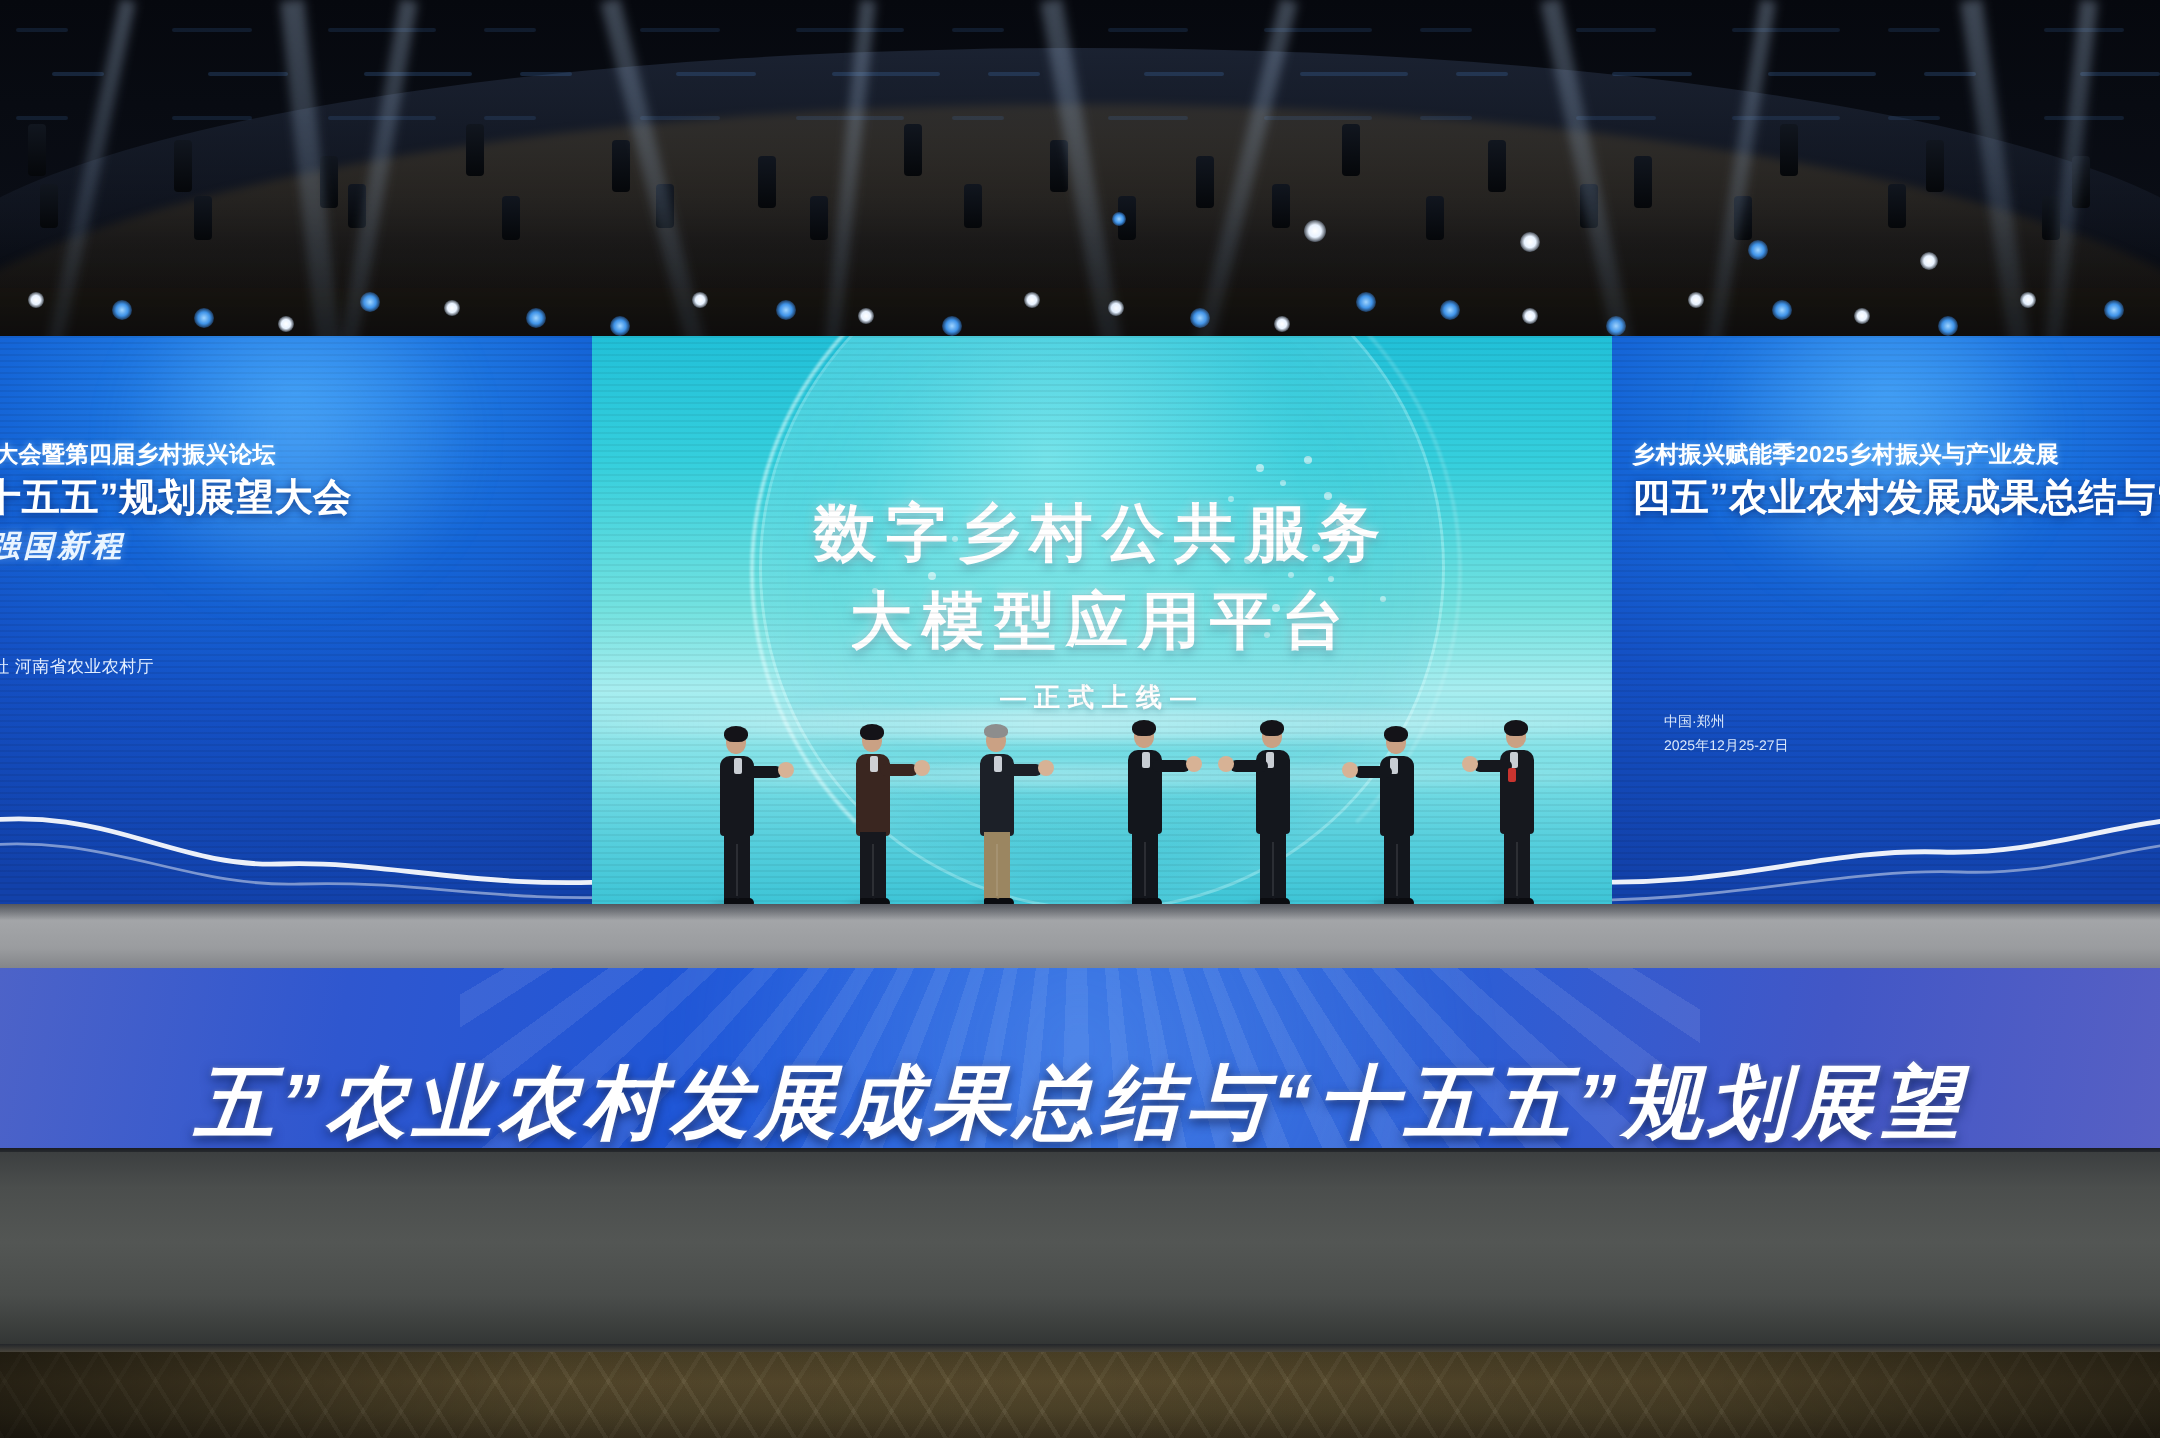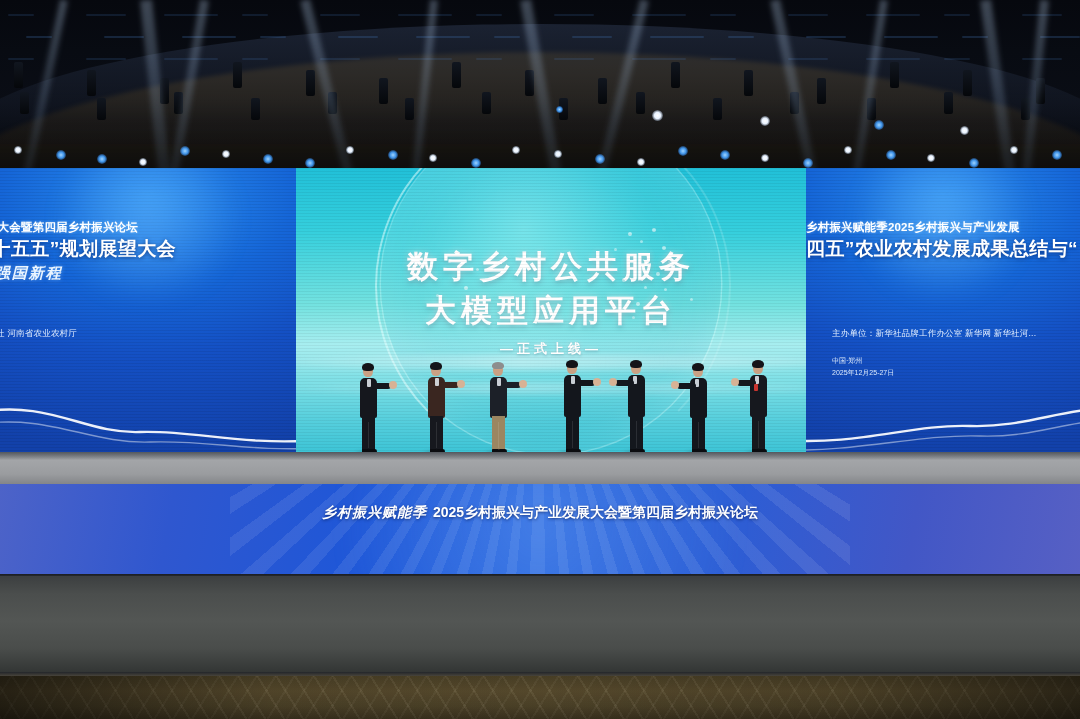--- a/index.html
+++ b/index.html
@@ -147,21 +147,21 @@
     font-size: 7px;
     color: #dbe9fb;
   }
   .st-line6 {
     top: 200px;
     font-size: 7px;
     color: #dbe9fb;
   }
   
   .led-left .side-text  { text-align: left; padding-left: 0; transform: translateX(-96px); }
-  .led-right .side-text { text-align: left; }
+  .led-right .side-text { text-align: left; padding-left: 10px; }
   .led-right .st-line4, .led-right .st-line5, .led-right .st-line6 { padding-left: 26px; }
 
   .ribbon {
     position: absolute;
     left: -10px; bottom: 2px;
     width: 320px; height: 62px;
     overflow: visible;
     pointer-events: none;
   }
   .led-right .ribbon { left: auto; right: -30px; }
@@ -600,21 +600,20 @@
       <div class="center-title ct-l3">—正式上线—</div>
     </div>
 
     <div class="led-panel led-right">
       <div class="led-side-bg"></div>
       <div class="led-glowspot"></div>
       <div class="side-text st-line1">
         <span class="script">乡村振兴赋能季</span><span>2025乡村振兴与产业发展</span>
       </div>
       <div class="side-text st-line2">四五”农业农村发展成果总结与“</div>
-      <div class="side-text st-line4">主办单位：新华社品牌工作办公室  新华网  新华社河...</div>
       <div class="side-text st-line5">中国·郑州</div>
       <div class="side-text st-line6">2025年12月25-27日</div>
       <svg class="ribbon" viewBox="0 0 320 62" preserveAspectRatio="none">
         <path d="M-10,50 C70,56 120,34 180,36 C240,38 280,14 330,20" fill="none" stroke="rgba(255,255,255,0.92)" stroke-width="2.4"></path>
         <path d="M-10,60 C70,62 130,44 190,46 C250,48 285,26 330,32" fill="none" stroke="rgba(255,255,255,0.45)" stroke-width="1.4"></path>
       </svg>
     </div>
   </div>
 
   <div class="people-layer" id="people-layer">
@@ -711,23 +710,21 @@
         <div class="p-badge" style="left: 12px; top: 25px;"></div>
       </div>
     </div>
 
   <div class="stage-floor"></div>
   <div class="stage-floor-shadow"></div>
 
   <div class="front-banner">
     <div class="fb-rays"></div>
     <div class="fb-glow"></div>
-    <div class="fb-line1">
-      <span class="script">乡村振兴赋能季</span><span>2025乡村振兴与产业发展大会暨第四届乡村振兴论坛</span>
-    </div>
+    <div class="fb-line2">五”农业农村发展成果总结与“十五五”规划展望</div>
   </div>
 
   <div class="apron-topedge"></div>
   <div class="apron"></div>
   <div class="apron-botedge"></div>
   <div class="parquet"></div>
   <div class="parquet-dark"></div>
 
 </div>
 

